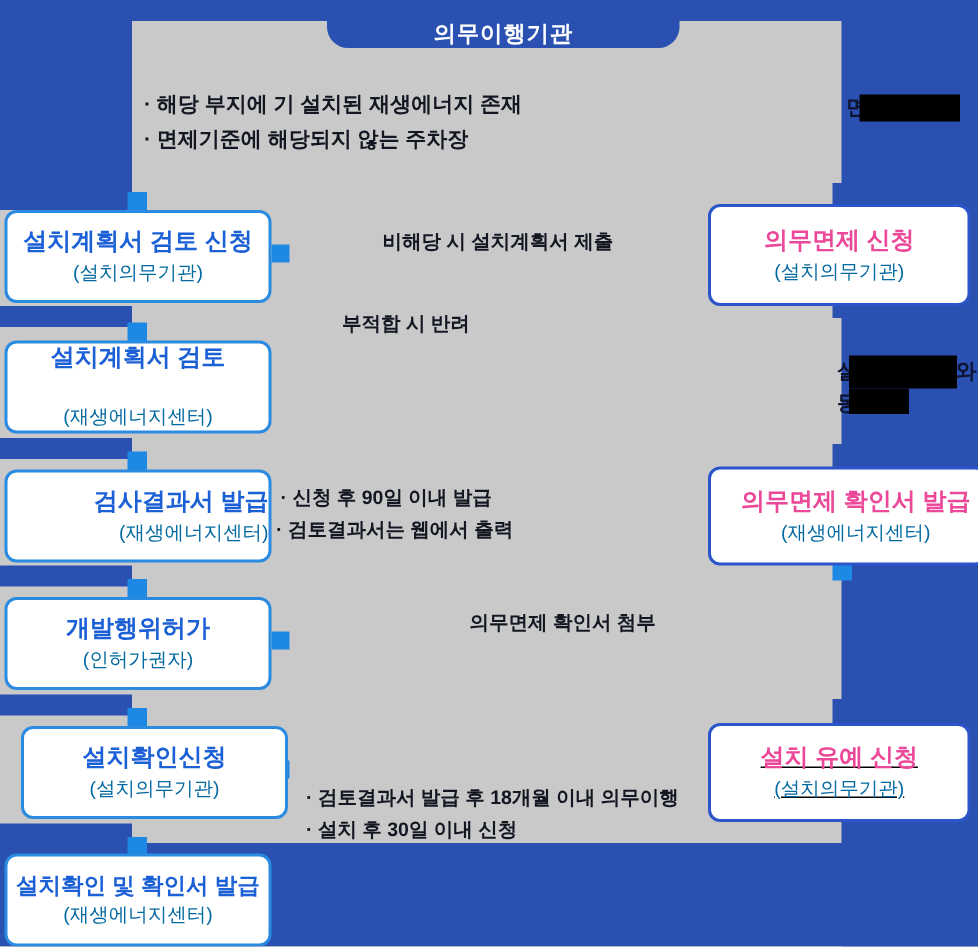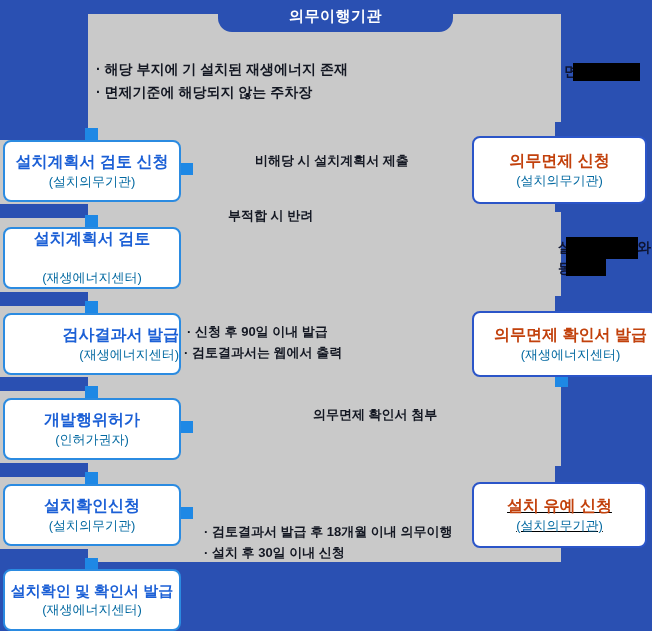--- a/index.html
+++ b/index.html
@@ -6,36 +6,36 @@
   body{font-family:"Liberation Sans","DejaVu Sans",sans-serif;}
   #canvas{position:relative;width:652px;height:631px;background:#c9c9c9;overflow:hidden;}
   .abs{position:absolute;}
   
   .blue{background:#2a50b2;}
   .top-bar{left:0;top:0;width:652px;height:14px;z-index:2;}
   .right-margin{left:561px;top:0;width:91px;height:631px;z-index:2;}
   .left-top-block{left:0;top:14px;width:88px;height:126px;z-index:2;}
   .bottom-strip{left:0;top:562px;width:652px;height:69px;z-index:2;}
   .title-tab{left:218px;top:0;width:235px;height:32px;border-radius:0 0 14px 14px;z-index:4;
-             display:flex;align-items:center;justify-content:center;
+             display:flex;align-items:flex-end;justify-content:center;
              color:#ffffff;font-size:15px;font-weight:bold;letter-spacing:0.5px;}
   
   .band{left:0;width:88px;height:14px;background:#2a50b2;z-index:2;}
   
   .stub{left:555px;width:13px;background:#2a50b2;z-index:2;}
   
   .sq{width:13px;height:13px;background:#1e88e5;z-index:3;}
   .sq-small{width:12px;height:12px;}
   
   .fbox{background:#ffffff;border-radius:8px;z-index:5;display:flex;flex-direction:column;
         align-items:center;justify-content:center;line-height:1.25;text-align:center;}
   .fbox-left{left:3px;width:174px;height:58px;border:2px solid #2b8be1;}
   .fbox-right{left:472px;width:171px;border:2px solid #2b55c8;}
   .fbox .t{font-size:16px;font-weight:bold;color:#1c60d6;}
-  .fbox-right .t{color:#c2410c;}
+  .fbox-right .t{color:#ec4899;}
   .fbox .s{font-size:13px;color:#0369a1;margin-top:2px;}
   
   .note{color:#131722;font-weight:bold;font-size:13px;white-space:nowrap;z-index:6;}
   .note-lg{font-size:14px;line-height:22px;}
   
   .redact{background:#000000;z-index:8;}
   .frag{color:#0e1430;font-weight:bold;font-size:14px;z-index:7;white-space:nowrap;}
 </style>
 </head>
 <body>
@@ -83,21 +83,21 @@
     <div class="s">(재생에너지센터)</div>
   </div>
   <div class="abs fbox fbox-left" style="top:313px;align-items:flex-end;">
     <div class="t">검사결과서 발급</div>
     <div class="s">(재생에너지센터)</div>
   </div>
   <div class="abs fbox fbox-left" style="top:398px;">
     <div class="t">개발행위허가</div>
     <div class="s">(인허가권자)</div>
   </div>
-  <div class="abs fbox fbox-left" style="top:484px;">
+  <div class="abs fbox fbox-left" style="top:484px;margin-left:11px;">
     <div class="t">설치확인신청</div>
     <div class="s">(설치의무기관)</div>
   </div>
   <div class="abs fbox fbox-left" style="top:569px;">
     <div class="t" style="font-size:15px;">설치확인 및 확인서 발급</div>
     <div class="s">(재생에너지센터)</div>
   </div>
 
   <div class="abs fbox fbox-right" style="top:136px;height:64px;">
     <div class="t">의무면제 신청</div>

